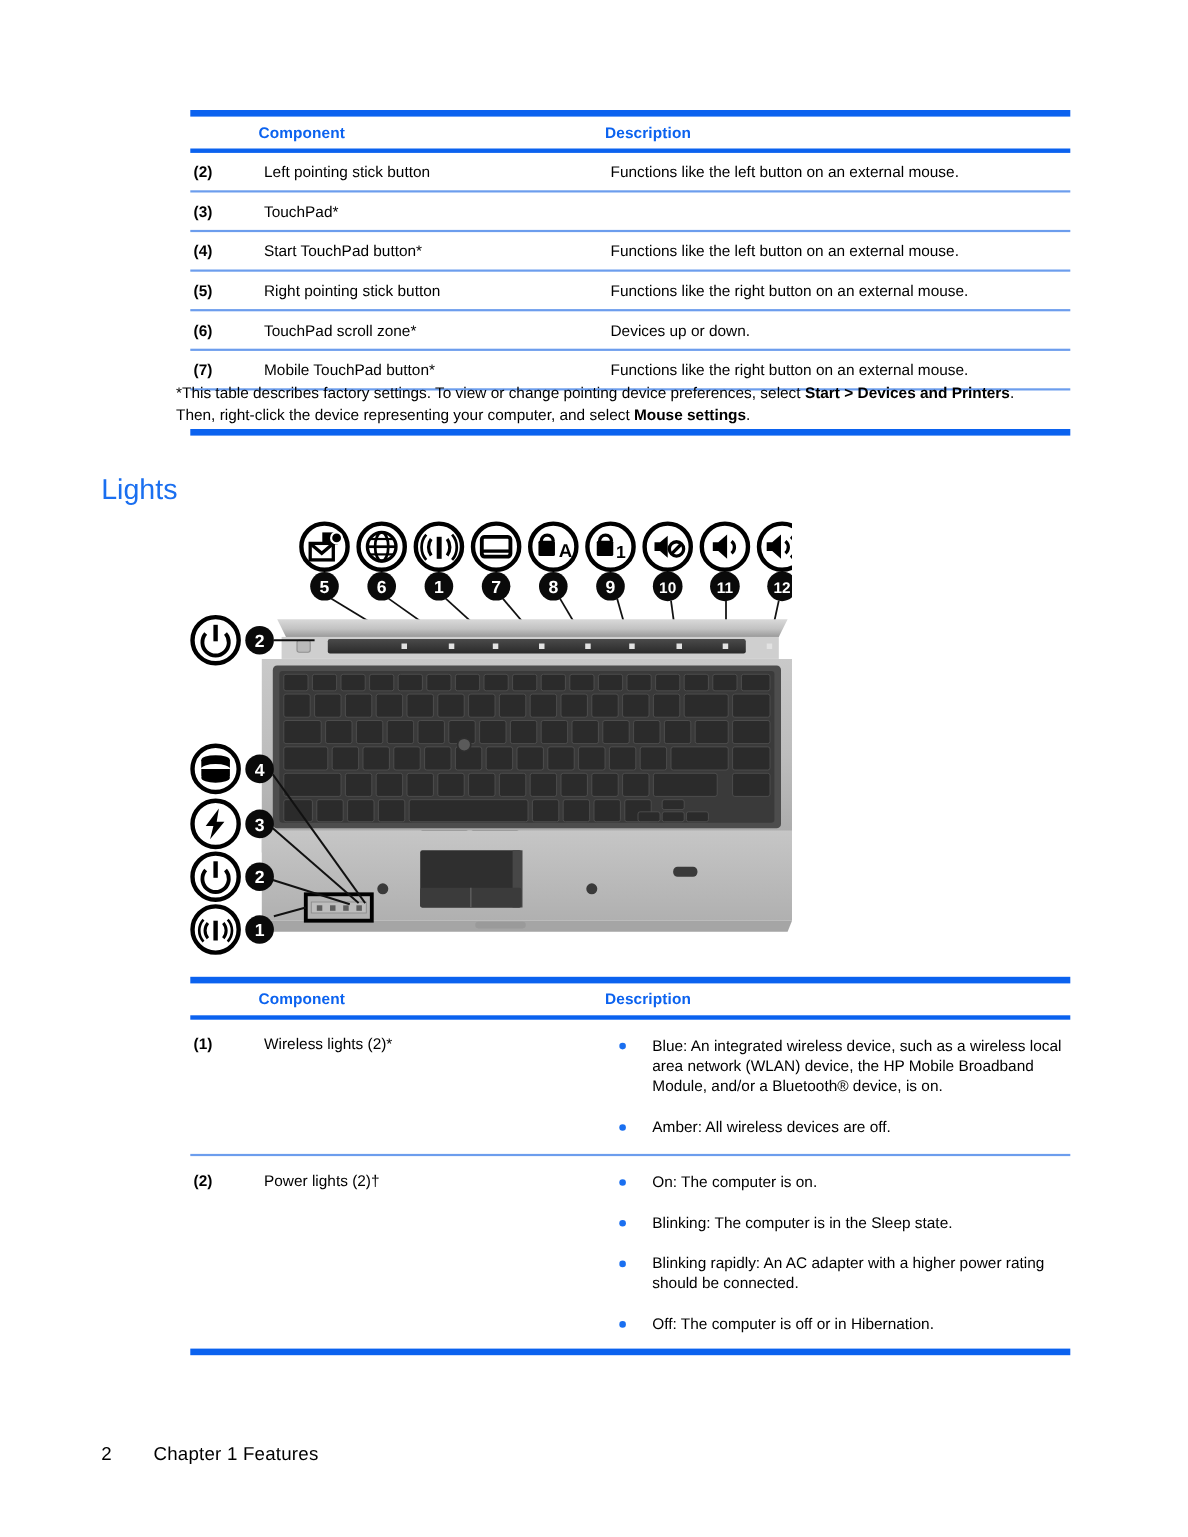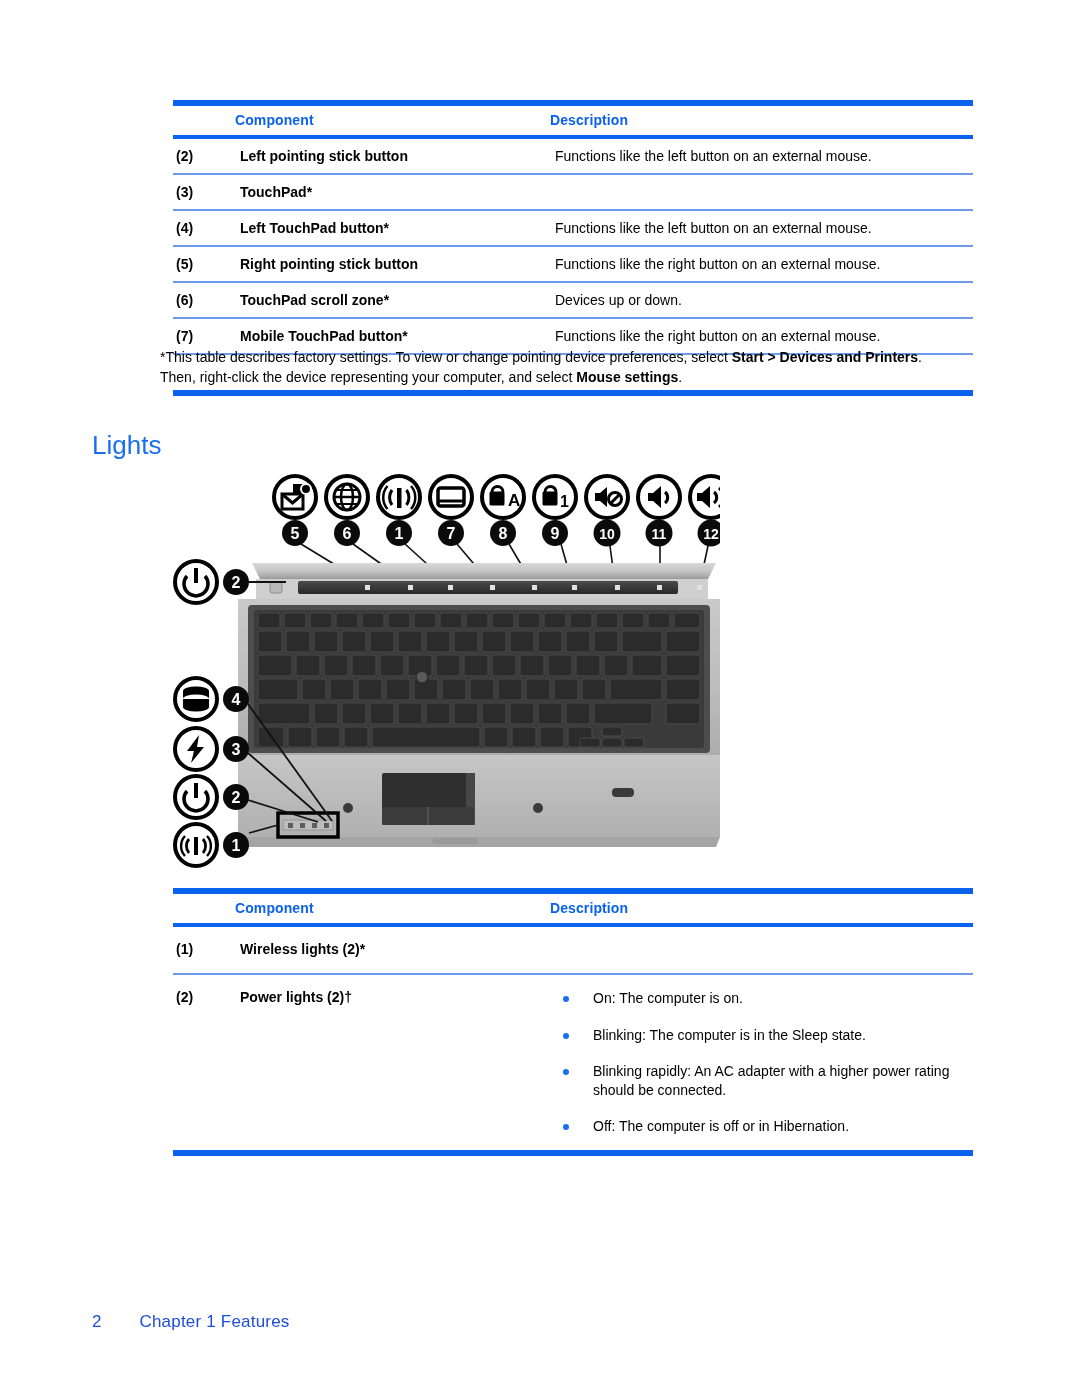--- a/index.html
+++ b/index.html
@@ -67,21 +67,21 @@
   .col-desc {
     flex: 1 1 auto;
     font-size: 14px;
   }
   .row {
     display: flex;
     padding: 9px 0 9px 0;
     align-items: flex-start;
   }
   .row .col-num { padding-left: 3px; }
-  .row .col-comp { padding-left: 2px; font-weight: bold; }
+  .row .col-comp { padding-left: 2px; }
 
   
   .bullets {
     list-style: none;
     margin: 0;
     padding: 0;
   }
   .bullets li {
     position: relative;
     padding-left: 38px;
@@ -126,21 +126,21 @@
     top: 455px;
     width: 560px;
     height: 415px;
   }
   .fig-svg { display: block; }
 
   
   .footer {
     position: absolute;
     font-size: 17px;
-    color: #1d4ed8;
+    color: #000000;
   }
   .footer .pg { margin-right: 38px; }
   .footer .ch { letter-spacing: .2px; }
 </style>
 </head>
 <body>
 
 <div class="page">
 
   <div class="tbl" style="top:100px;">
@@ -160,21 +160,21 @@
     <div class="rule-thin"></div>
 
     <div class="row">
       <div class="col-num">(3)</div>
       <div class="col-comp">TouchPad*</div>
     </div>
     <div class="rule-thin"></div>
 
     <div class="row">
       <div class="col-num">(4)</div>
-      <div class="col-comp">Left TouchPad button*</div>
+      <div class="col-comp">Start TouchPad button*</div>
       <div class="col-desc">Functions like the left button on an external mouse.</div>
     </div>
     <div class="rule-thin"></div>
 
     <div class="row">
       <div class="col-num">(5)</div>
       <div class="col-comp">Right pointing stick button</div>
       <div class="col-desc">Functions like the right button on an external mouse.</div>
     </div>
     <div class="rule-thin"></div>
@@ -571,20 +571,26 @@
     <div class="hdr-row">
       <div class="col-num"></div>
       <div class="col-comp hdr-cell">Component</div>
       <div class="col-desc hdr-cell">Description</div>
     </div>
     <div class="rule-med"></div>
 
     <div class="row" style="padding-top:14px; padding-bottom:16px;">
       <div class="col-num">(1)</div>
       <div class="col-comp">Wireless lights (2)*</div>
+      <div class="col-desc">
+        <ul class="bullets">
+          <li>Blue: An integrated wireless device, such as a wireless local area network (WLAN) device, the HP Mobile Broadband Module, and/or a Bluetooth® device, is on.</li>
+          <li>Amber: All wireless devices are off.</li>
+        </ul>
+      </div>
     </div>
     <div class="rule-thin"></div>
 
     <div class="row" style="padding-top:14px; padding-bottom:14px;">
       <div class="col-num">(2)</div>
       <div class="col-comp">Power lights (2)†</div>
       <div class="col-desc">
         <ul class="bullets">
           <li>On: The computer is on.</li>
           <li>Blinking: The computer is in the Sleep state.</li>

